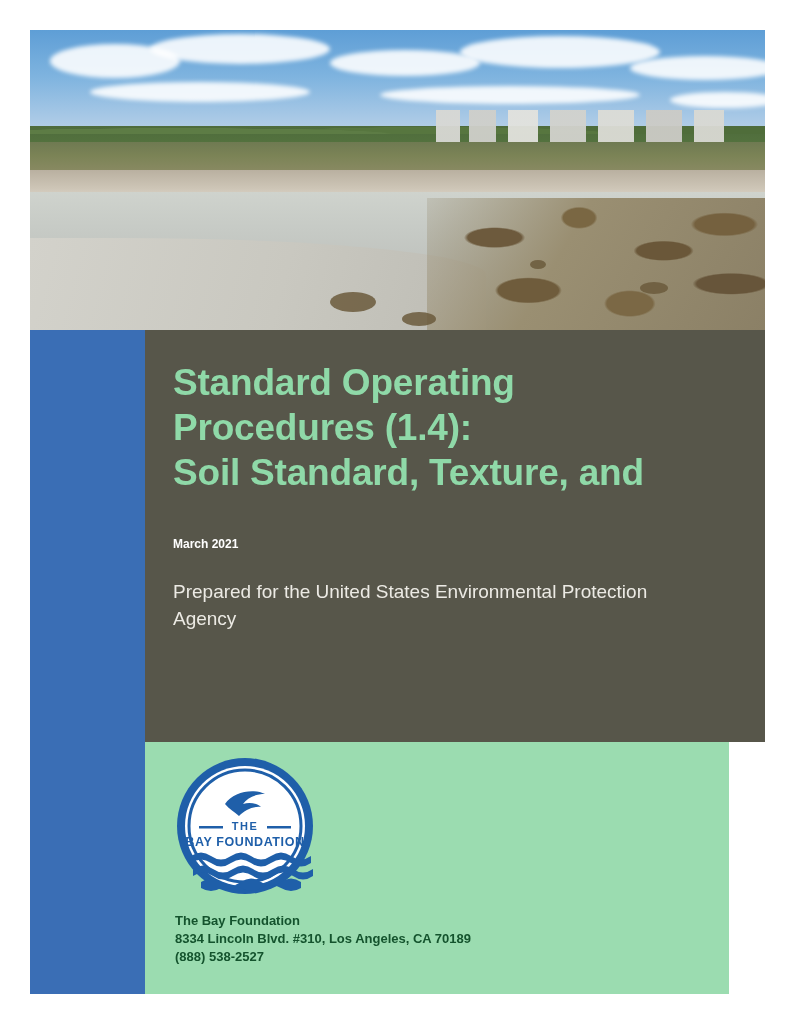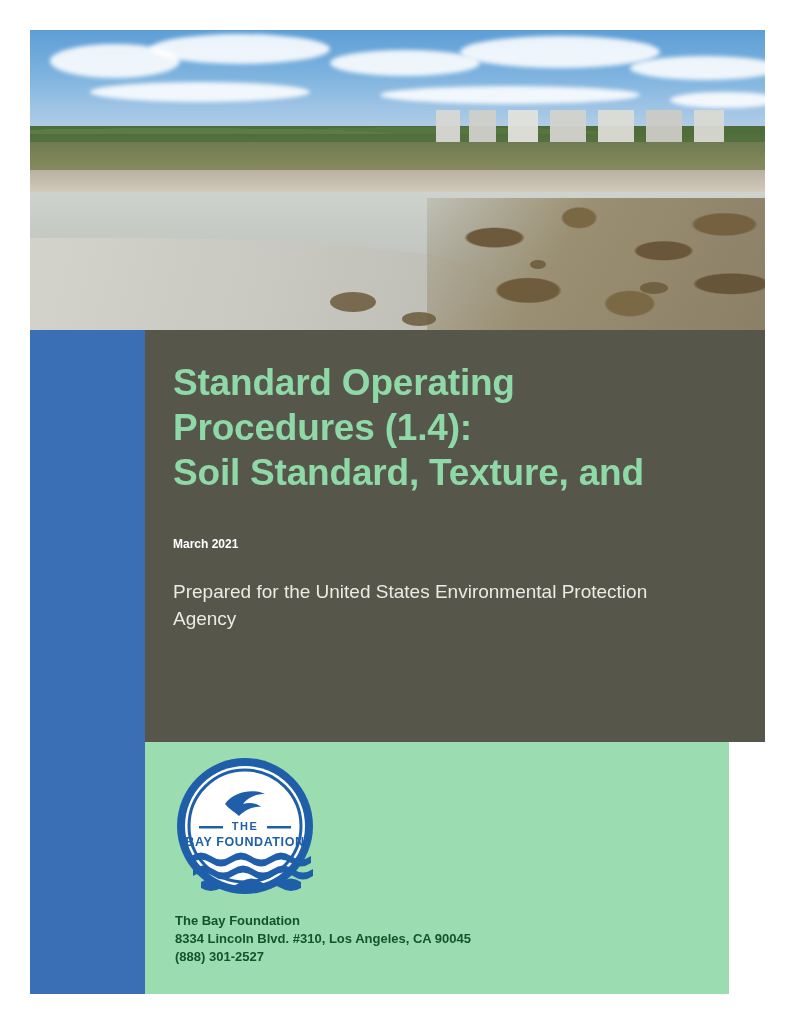--- a/index.html
+++ b/index.html
@@ -279,19 +279,19 @@
         <text x="70" y="90" text-anchor="middle" font-family="Liberation Sans, sans-serif" font-size="12.5" font-weight="bold" fill="#1f5fa9" letter-spacing="0.6">BAY FOUNDATION</text>
 
         <path d="M16 100 q10 -7 20 0 t20 0 t20 0 t20 0 t20 0 t20 0 l0 7 q-10 7 -20 0 t-20 0 t-20 0 t-20 0 t-20 0 t-20 0 Z" fill="#1f5fa9"></path>
         <path d="M18 113 q10 -7 20 0 t20 0 t20 0 t20 0 t20 0 t20 0 l0 7 q-10 7 -20 0 t-20 0 t-20 0 t-20 0 t-20 0 t-20 0 Z" fill="#1f5fa9"></path>
         <path d="M26 126 q10 -7 20 0 t20 0 t20 0 t20 0 t20 0 l0 6 q-10 6 -20 0 t-20 0 t-20 0 t-20 0 t-20 0 Z" fill="#1f5fa9"></path>
       </svg>
     </div>
 
     <div class="org-info">
       <div>The Bay Foundation</div>
-      <div>8334 Lincoln Blvd. #310, Los Angeles, CA 90045</div>
-      <div>(888) 301-2527</div>
+      <div>8334 Lincoln Blvd. #310, Los Angeles, CA 70189</div>
+      <div>(888) 538-2527</div>
     </div>
 
   </div>
 
 </div>
 
 </body></html>

